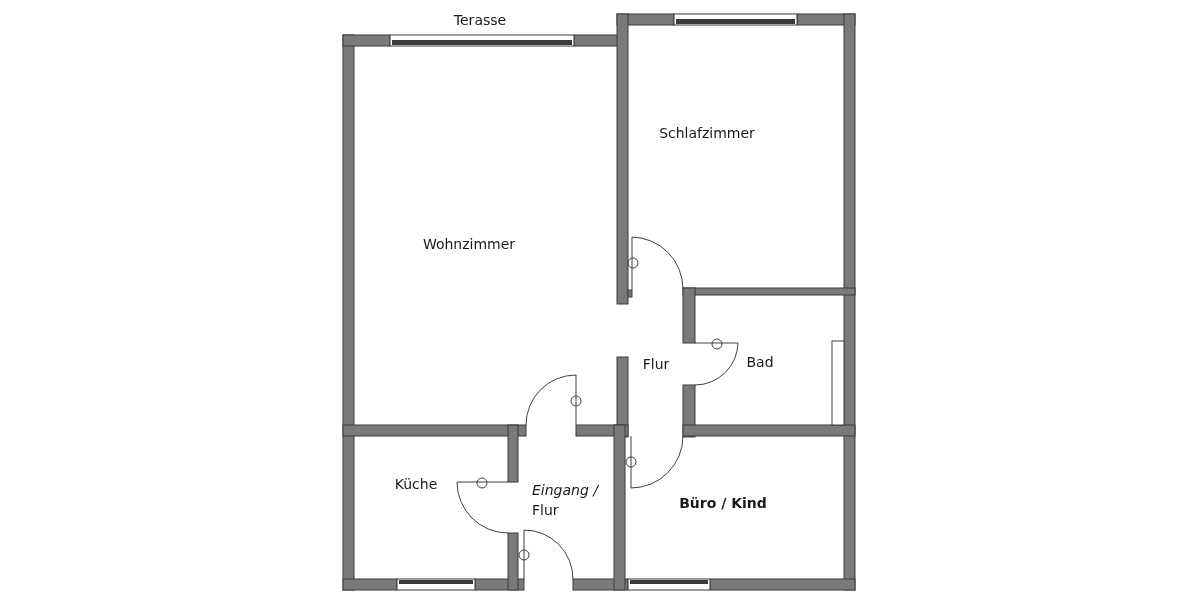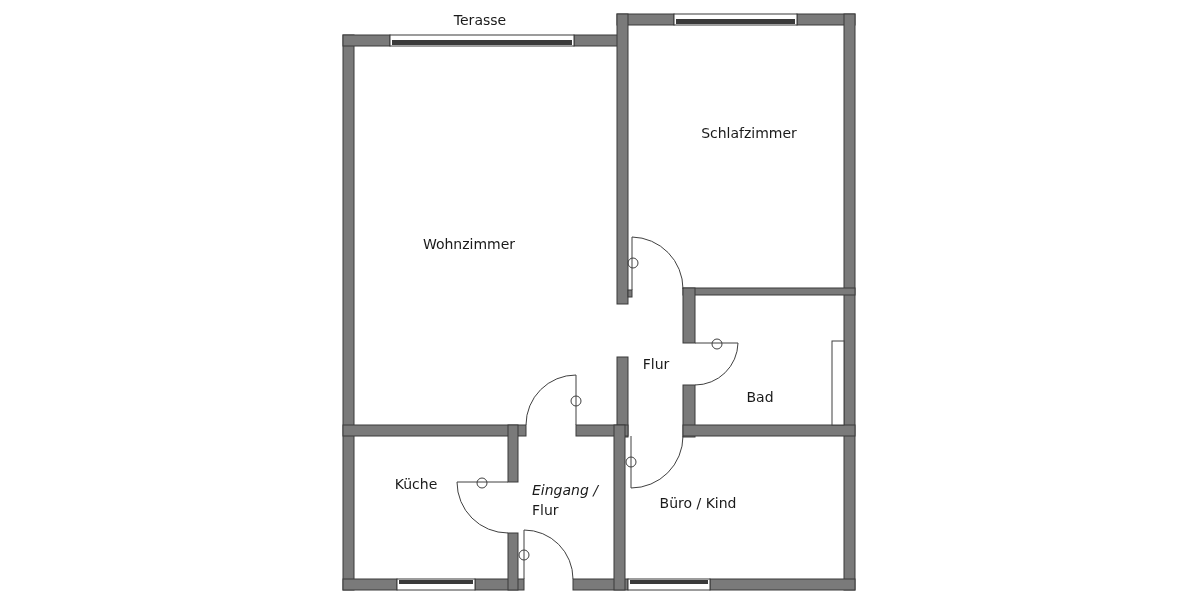--- a/index.html
+++ b/index.html
@@ -101,19 +101,19 @@
       <path d="M524 530 A49 49 0 0 1 573 579"></path>
       <circle cx="524" cy="555" r="5"></circle>
     </g>
   </g>
 
   <rect x="832" y="341" width="12" height="84" fill="#ffffff" stroke="#404040" stroke-width="1"></rect>
 </svg>
 
 <div class="label center" style="left:480px; top:10px;">Terasse</div>
 <div class="label center" style="left:469px; top:234px;text-align:right;">Wohnzimmer</div>
-<div class="label center" style="left:749px; top:123px;">Schlafzimmer</div>
+<div class="label center" style="left:707px; top:123px;">Schlafzimmer</div>
 <div class="label center" style="left:656px; top:354px;">Flur</div>
-<div class="label center" style="left:760px; top:352px;margin-top:35px;">Bad</div>
+<div class="label center" style="left:760px; top:352px;">Bad</div>
 <div class="label center" style="left:416px; top:474px;">Küche</div>
 <div class="label" style="left:532px; top:480px;font-style:italic;">Eingang /</div>
 <div class="label" style="left:532px; top:500px;">Flur</div>
-<div class="label center" style="left:698px; top:493px;">Büro / Kind</div>
+<div class="label center" style="left:723px; top:493px;font-weight:bold;">Büro / Kind</div>
 
 </body></html>

